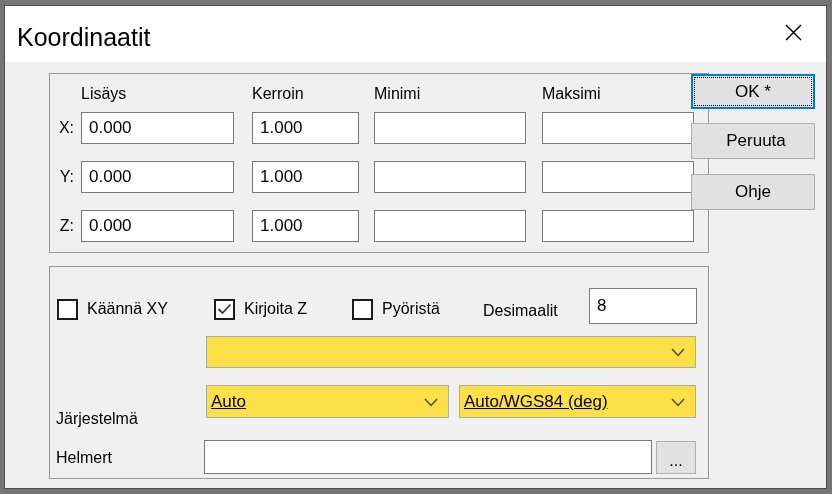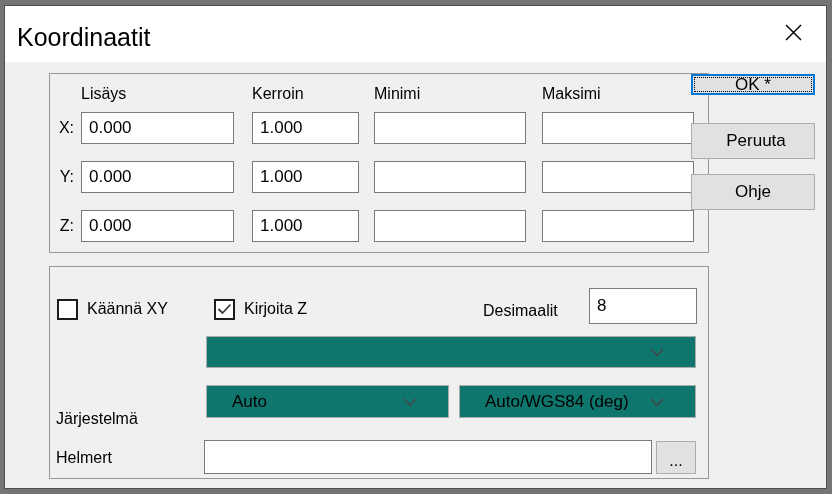--- a/index.html
+++ b/index.html
@@ -94,25 +94,26 @@
   .cb-box.checked .check { display: block; }
   .cb-label {
     margin-left: 9px;
     font-size: 16px;
     white-space: nowrap;
   }
   .combo {
     position: absolute;
     height: 32px;
     border: 1px solid #acacac;
-    background: #0f766e;
-    display: flex;
-    align-items: center;
-    padding: 0 25px;
-    font-size: 16px;
+    background: #fde047;
+    display: flex;
+    align-items: center;
+    padding: 0 4px;
+    font-size: 16px;
+    text-decoration: underline;
   }
   .combo .combo-value {
     flex: 1 1 auto;
     font-size: 17px;
     white-space: nowrap;
     overflow: hidden;
   }
   .combo .chevron {
     flex: 0 0 auto;
     margin-left: 6px;
@@ -127,21 +128,21 @@
     border: 1px solid #adadad;
     font-family: "Liberation Sans", "DejaVu Sans", sans-serif;
     font-size: 17px;
     color: #000;
     display: flex;
     align-items: center;
     justify-content: center;
   }
   .btn-ok {
     top: 68px;
-    height: 21px;
+    height: 35px;
     border: 2px solid #0078d7;
     outline: 1px dotted #000;
     outline-offset: -4px;
   }
   .btn-cancel { top: 117px; padding-left: 6px; }
   .btn-help { top: 168px; text-align: center; }
   .browse-btn {
     position: absolute;
     width: 40px;
     height: 33px;
@@ -208,20 +209,26 @@
 
     <div class="checkbox-item" style="left:164px; top:31px">
       <span class="cb-box checked">
         <svg class="check" width="15" height="12" viewBox="0 0 15 12">
             <polyline points="1.5,6 5.5,10 13.5,1.5" fill="none" stroke="#3c3c3c" stroke-width="1.8"></polyline>
           </svg>
       </span>
       <span class="cb-label">Kirjoita Z</span>
     </div>
 
+    <div class="checkbox-item" style="left:302px; top:31px">
+      <span class="cb-box">
+        
+      </span>
+      <span class="cb-label">Pyöristä</span>
+    </div>
 
     <div class="lbl" style="left:433px; top:35px">Desimaalit</div>
     <input class="txt" style="left: 539px; top: 21px; width: 108px; height: 36px;" value="8">
 
     <div class="combo" style="left:156px; top:69px; width:490px">
       <span class="combo-value"></span>
       <span class="chevron">
         <svg width="14" height="9" viewBox="0 0 14 9">
             <polyline points="1,1 7,7.5 13,1" fill="none" stroke="#454545" stroke-width="1.4"></polyline>
           </svg>

